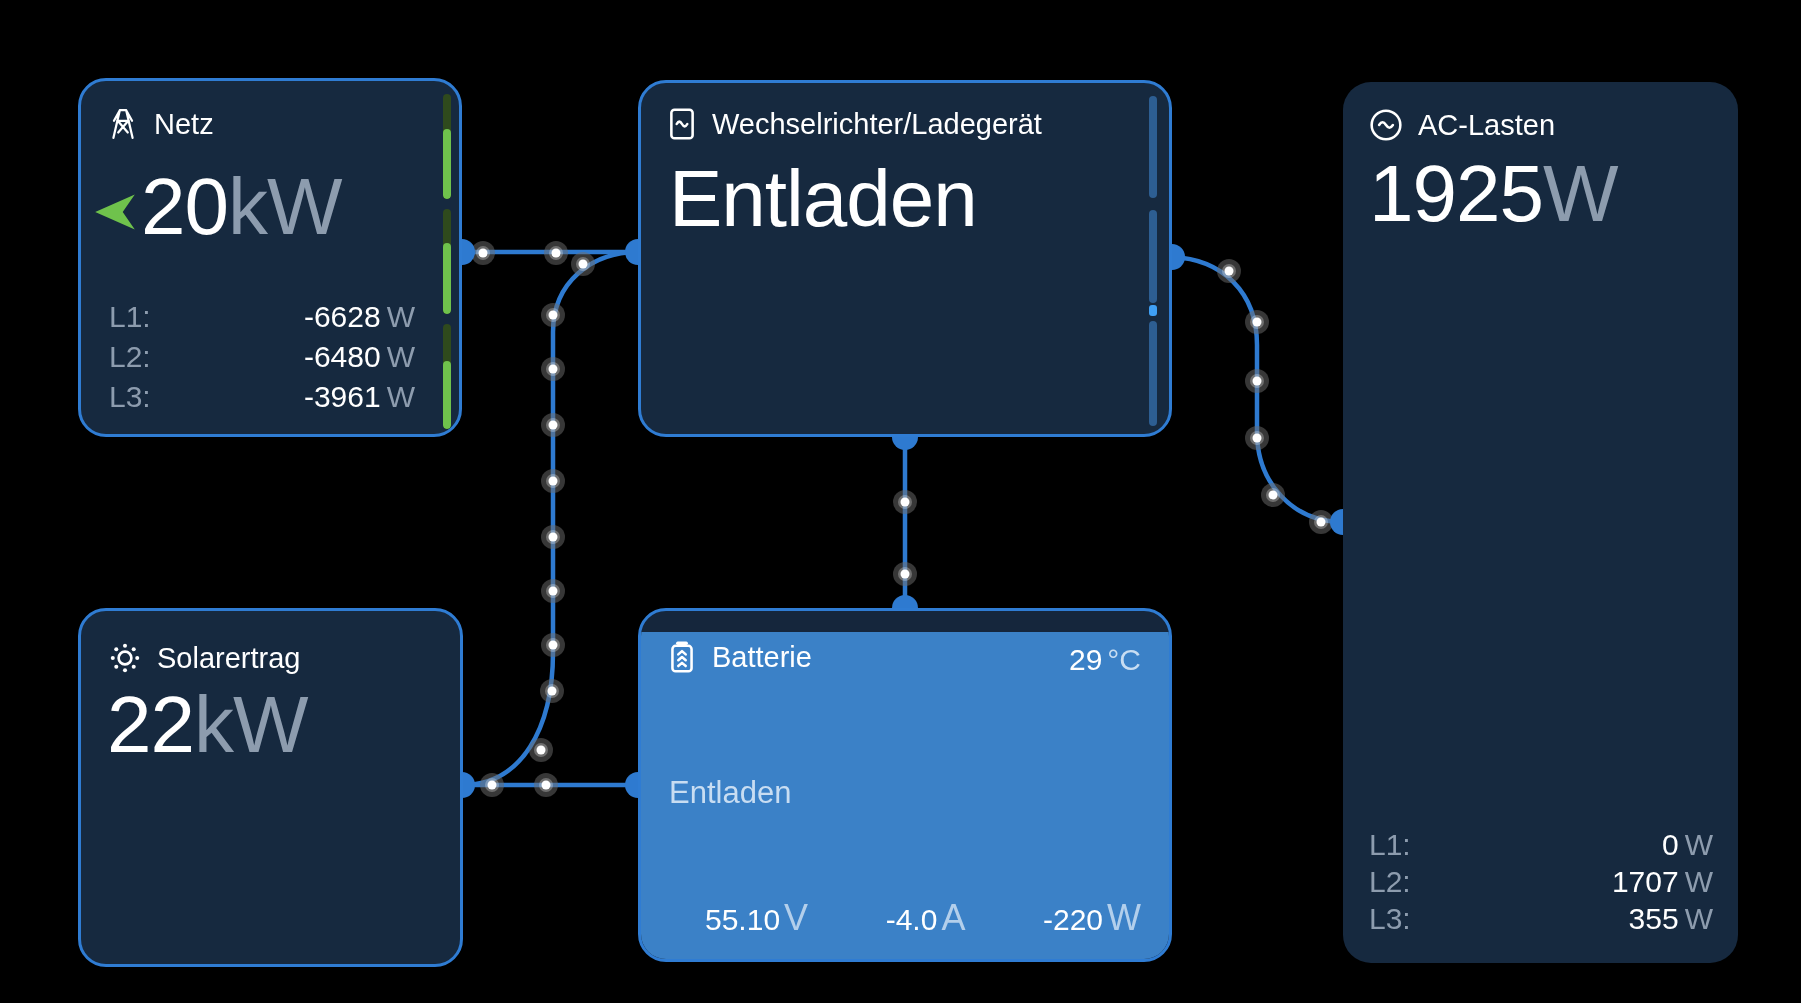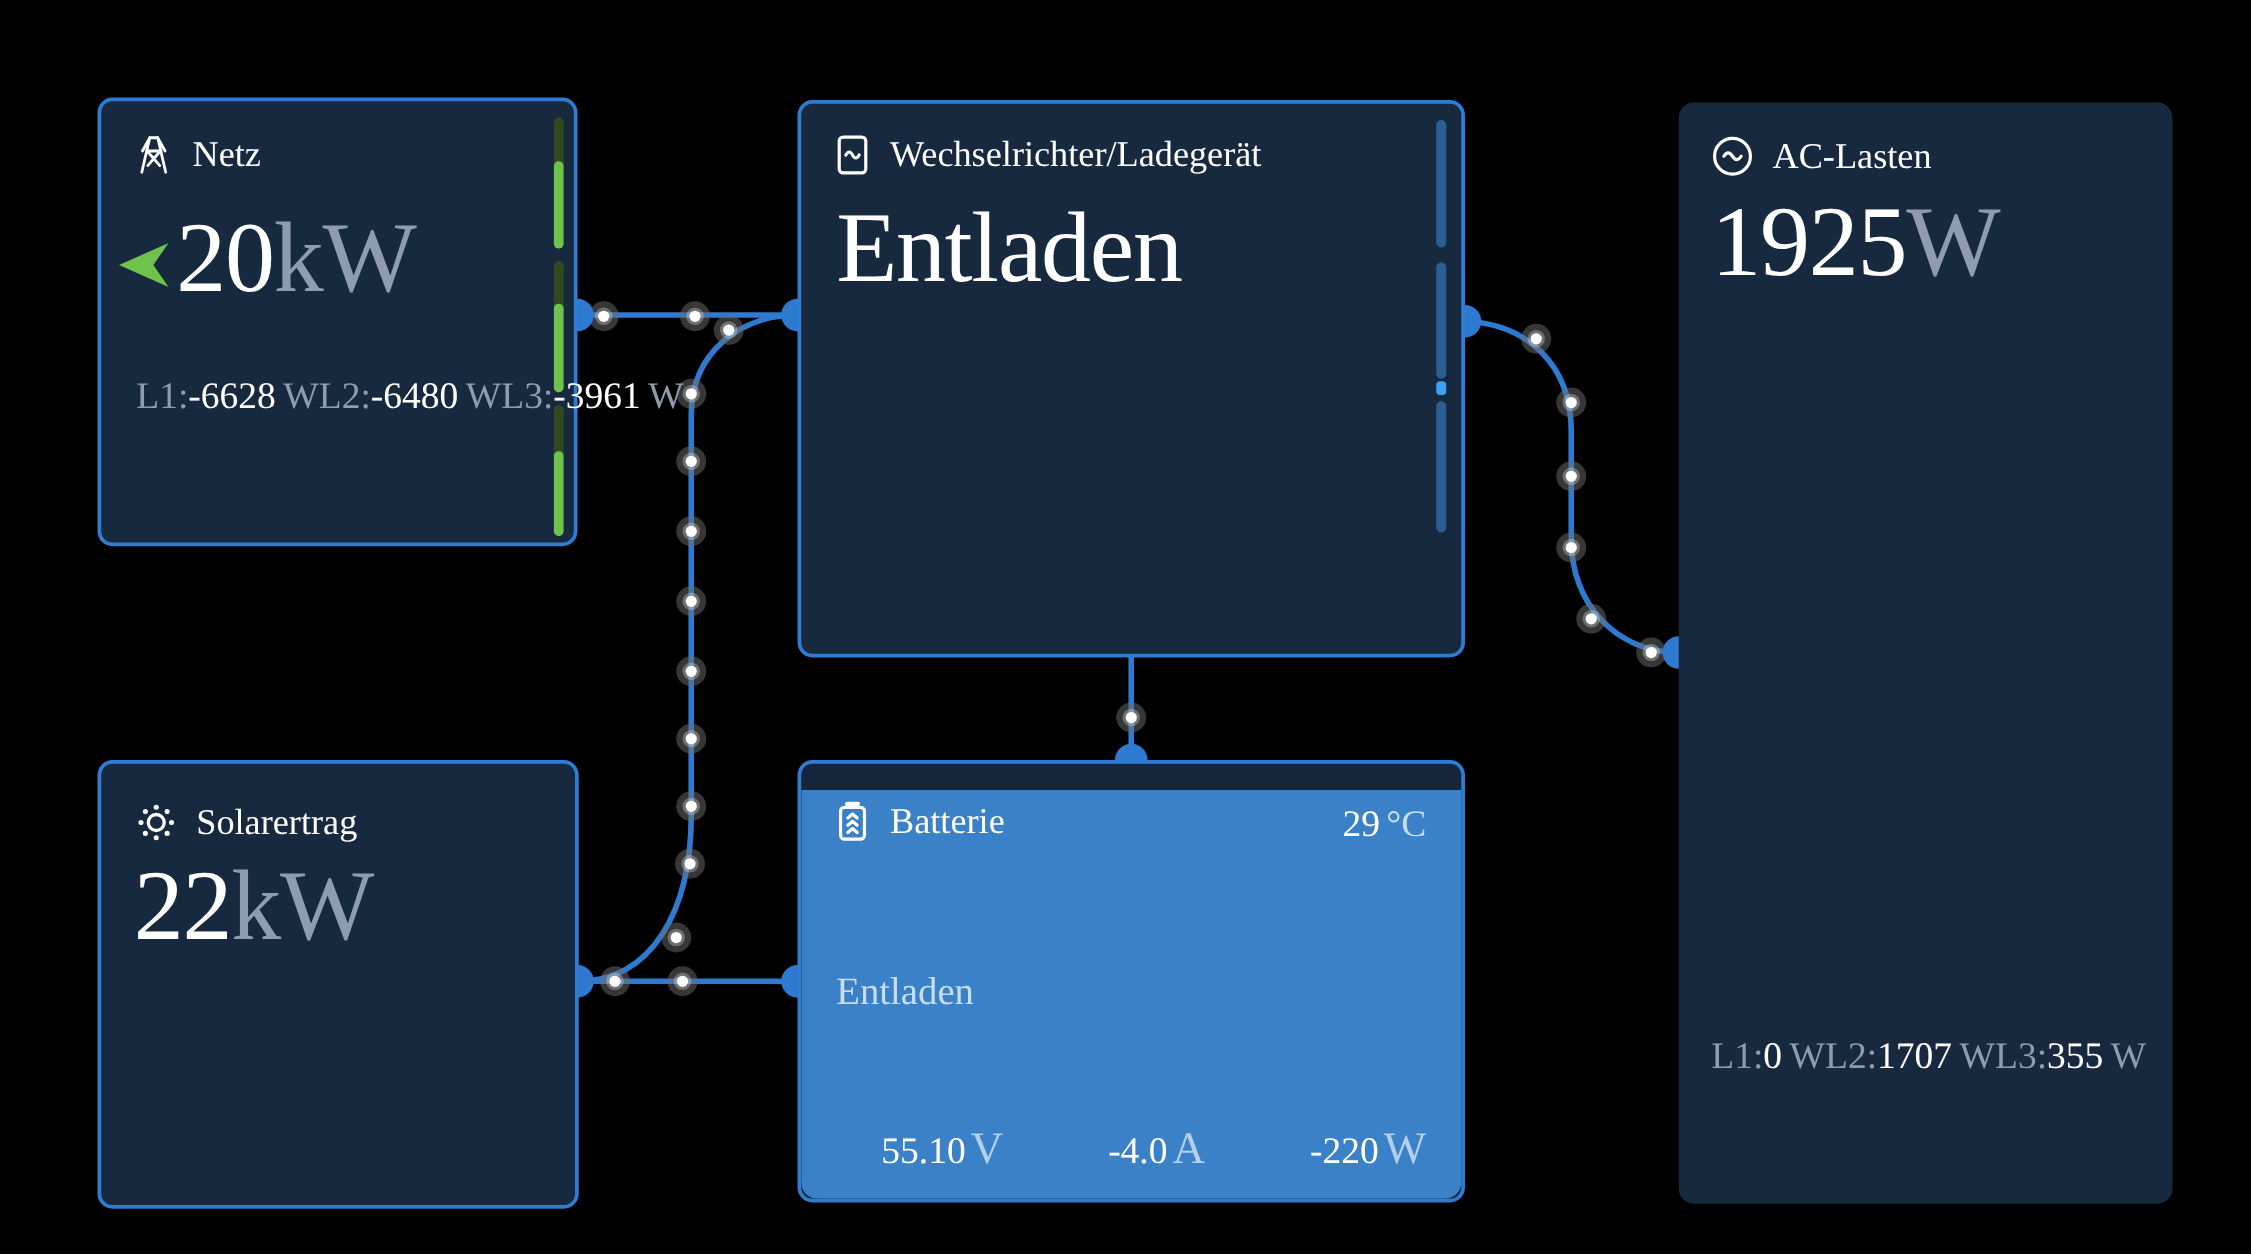--- a/index.html
+++ b/index.html
@@ -21,34 +21,34 @@
   html,body{background:var(--bg);}
   body{font-family:"Liberation Sans","DejaVu Sans",sans-serif;}
   #stage{position:relative;width:1801px;height:1003px;background:var(--bg);overflow:hidden;}
 
   #wires{position:absolute;left:0;top:0;z-index:1;}
 
   .clock{position:absolute;left:0;right:0;top:6px;text-align:center;
          font-size:31px;color:var(--text-white);z-index:3;}
 
   .card{position:absolute;background:var(--card-bg);border:3px solid var(--card-border);
-        border-radius:12px;z-index:2;font-family:Liberation Serif, serif;}
+        border-radius:28px;z-index:2;}
   .card.no-border{border:none;}
 
   .card-header{position:absolute;display:flex;align-items:center;gap:15px;}
   .card-title{font-size:29px;color:var(--text-white);font-weight:500;white-space:nowrap;}
   .icon{display:inline-flex;align-items:center;justify-content:center;}
 
   .big-row{position:absolute;display:flex;align-items:center;white-space:nowrap;}
   .big-val{font-size:80px;letter-spacing:-1px;color:var(--text-white);line-height:1;}
   .big-unit{font-size:80px;letter-spacing:-1px;color:var(--text-muted);line-height:1;}
   .big-unit.on-blue{color:#b9d4ee;}
   .dir-arrow{margin-right:4px;margin-top:10px;}
 
-  .phases{position:absolute;display:flex;flex-direction:row;}
+  .phases{position:absolute;display:flex;flex-direction:column;}
   .phase-row{display:flex;justify-content:space-between;align-items:baseline;}
   .ph-label{font-size:30px;color:var(--text-muted);}
   .ph-val{font-size:30px;color:var(--text-white);}
   .ph-unit{font-size:30px;color:var(--text-muted);margin-left:6px;}
   .phases.tight .phase-row{line-height:40px;}
   .phases.ac .phase-row{line-height:37px;}
 
   
   .grid-gauge{position:absolute;right:8px;top:13px;width:8px;height:335px;
               display:flex;flex-direction:column;justify-content:space-between;}
@@ -216,21 +216,21 @@
         </div>
       <div class="pill">
           <div class="pill-fill" style="height: 68%;"></div>
         </div>
       <div class="pill">
           <div class="pill-fill" style="height: 65%;"></div>
         </div>
     </div>
   </div>
 
-  <div class="card" id="inverter-card" style="left:638px;top:80px;width:534px;height:446px;">
+  <div class="card" id="inverter-card" style="left:638px;top:80px;width:534px;height:357px;">
     <div class="card-header" style="left:26px;top:24px;">
       <span class="icon">
         <svg width="30" height="34" viewBox="0 0 28 32" fill="none" stroke="#ffffff" stroke-width="2.4" stroke-linecap="round">
           <rect x="4" y="2.5" width="20" height="27" rx="3"></rect>
           <path d="M9 16q2.5-4.5 5 0t5 0"></path>
         </svg>
       </span>
       <span class="card-title">Wechselrichter/Ladegerät</span>
     </div>
     <div class="big-row" style="left:28px;top:76px;">

